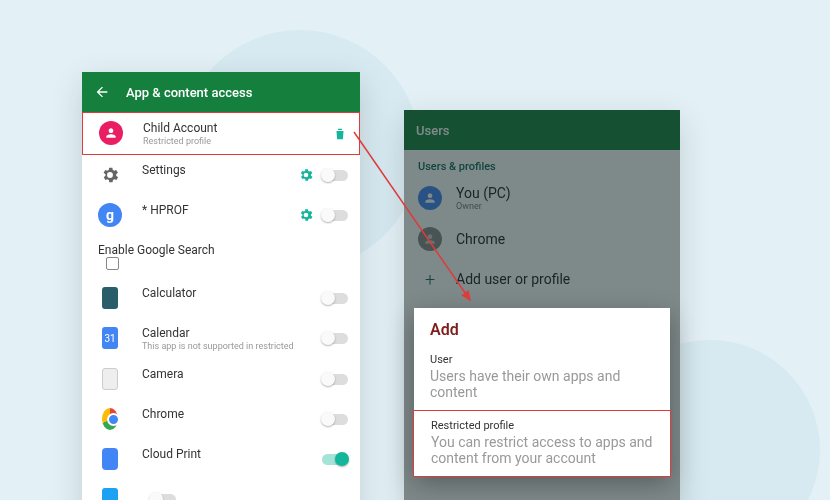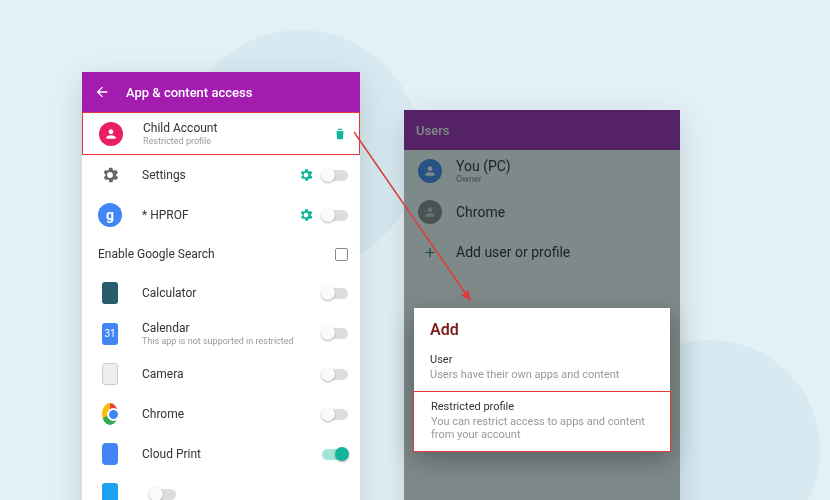--- a/index.html
+++ b/index.html
@@ -26,35 +26,34 @@
   }
   .phone {
     position: absolute;
     background: #fff;
     box-shadow: 0 10px 30px rgba(0,0,0,0.15);
   }
   .phone-left { left: 82px; top: 72px; width: 278px; height: 600px; }
   .phone-right { left: 404px; top: 110px; width: 276px; height: 520px; }
 
   .appbar {
-    background: #a21caf;
+    background: #15803d;
     color: #fff;
     height: 40px;
     display: flex;
     align-items: center;
     padding: 0 12px;
     font-size: 13px;
     font-weight: 500;
   }
   .appbar .back { margin-right: 16px; display:flex; align-items:center; }
   .appbar .back svg { width: 16px; height: 16px; fill: #fff; }
 
   .row {
     display: flex;
-    align-items: center;
     padding: 8px 12px 8px 16px;
     min-height: 38px;
     position: relative;
   }
   .row .icon { width: 24px; height: 24px; margin-right: 20px; flex:0 0 24px; display:flex; align-items:center; justify-content:center; }
   .row .text { flex: 1; }
   .row .title { font-size: 12px; color: #333; }
   .row .sub { font-size: 9px; color: #999; margin-top: 1px; }
   .row .ctrl { margin-left: 8px; display:flex; align-items:center; }
 
@@ -141,21 +140,21 @@
   .dialog {
     position: absolute;
     left: 10px; right: 10px;
     top: 198px;
     background: #fff;
     box-shadow: 0 8px 24px rgba(0,0,0,0.3);
   }
   .dialog-title { font-size:16px; font-weight:600; padding:12px 16px 8px; color:#7f1d1d; }
   .dialog-item { padding: 6px 16px 10px; }
   .dialog-item .title { font-size:11px; color:#333; }
-  .dialog-item .sub { font-size:11px; color:#999; margin-top:2px; }
+  .dialog-item .sub { font-size:14px; color:#999; margin-top:2px; }
   .dialog-item.highlight { border:1.5px solid #e03a3a; margin:0 -1px -1px; padding:8px 17px 10px; }
 
   .arrow-svg { position:absolute; left:348px; top:130px; width:130px; height:190px; overflow:visible; }
 </style>
 </head>
 <body>
 
 <div class="bg-circle-1"></div>
 <div class="bg-circle-2"></div>
 
@@ -217,21 +216,21 @@
     <div class="ctrl gear-green">
         <svg viewBox="0 0 24 24">
           <path d="M19.4 13a7.5 7.5 0 000-2l2.1-1.6-2-3.5-2.5 1a7.4 7.4 0 00-1.7-1l-.4-2.6h-4l-.4 2.6a7.4 7.4 0 00-1.7 1l-2.5-1-2 3.5L6.6 11a7.5 7.5 0 000 2l-2.1 1.6 2 3.5 2.5-1a7.4 7.4 0 001.7 1l.4 2.6h4l.4-2.6a7.4 7.4 0 001.7-1l2.5 1 2-3.5zM12 15.5A3.5 3.5 0 1115.5 12 3.5 3.5 0 0112 15.5z"></path>
         </svg>
       </div>
     <div class="ctrl">
         <div class="switch"></div>
       </div>
   </div>
 
-  <div class="row" style="">
+  <div class="row" style="flex-direction:column;">
     <div class="text">
         <div class="title">Enable Google Search</div>
       </div>
     <div class="ctrl">
         <div class="checkbox"></div>
       </div>
   </div>
 
   <div class="row">
     <div class="icon">
@@ -299,20 +298,21 @@
   </div>
 
 </div>
 
 <div class="phone phone-right">
   <div class="appbar">
     <span>Users</span>
   </div>
 
   <div style="position:relative;">
+    <div class="users-header">Users &amp; profiles</div>
     <div class="users-row">
       <div class="icon">
           <div class="avatar-blue">
             <svg viewBox="0 0 24 24" style="width:14px;height:14px;fill:#fff">
               <path d="M12 12c2.2 0 4-1.8 4-4s-1.8-4-4-4-4 1.8-4 4 1.8 4 4 4zm0 2c-2.7 0-8 1.3-8 4v2h16v-2c0-2.7-5.3-4-8-4z"></path>
             </svg>
           </div>
         </div>
       <div class="text">
         <div class="title">You (PC)</div>

